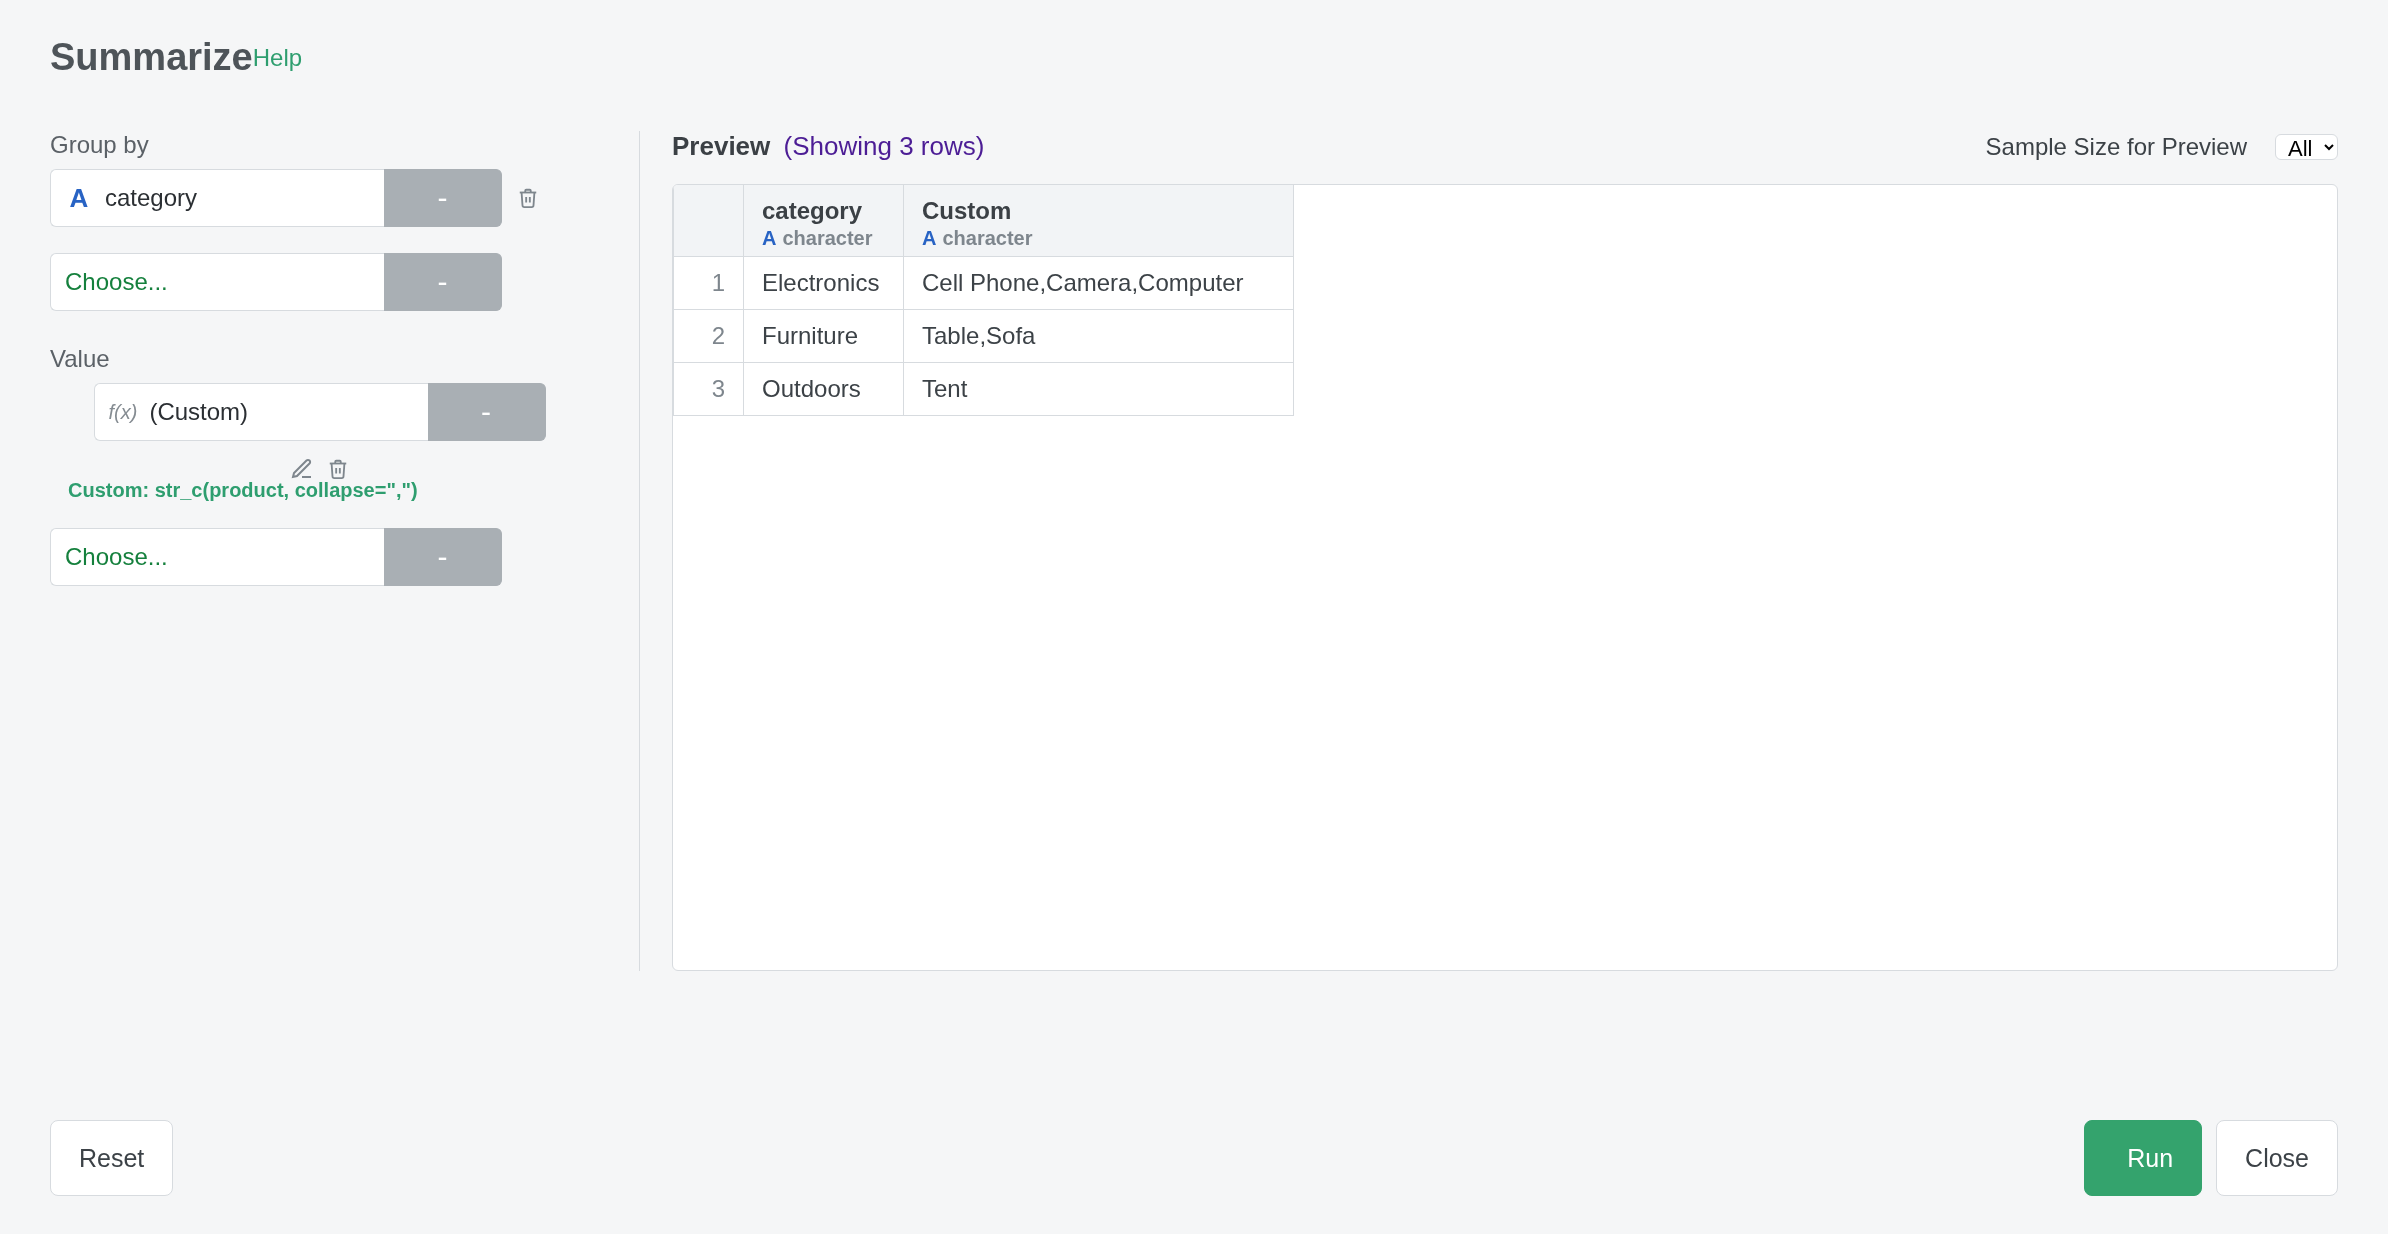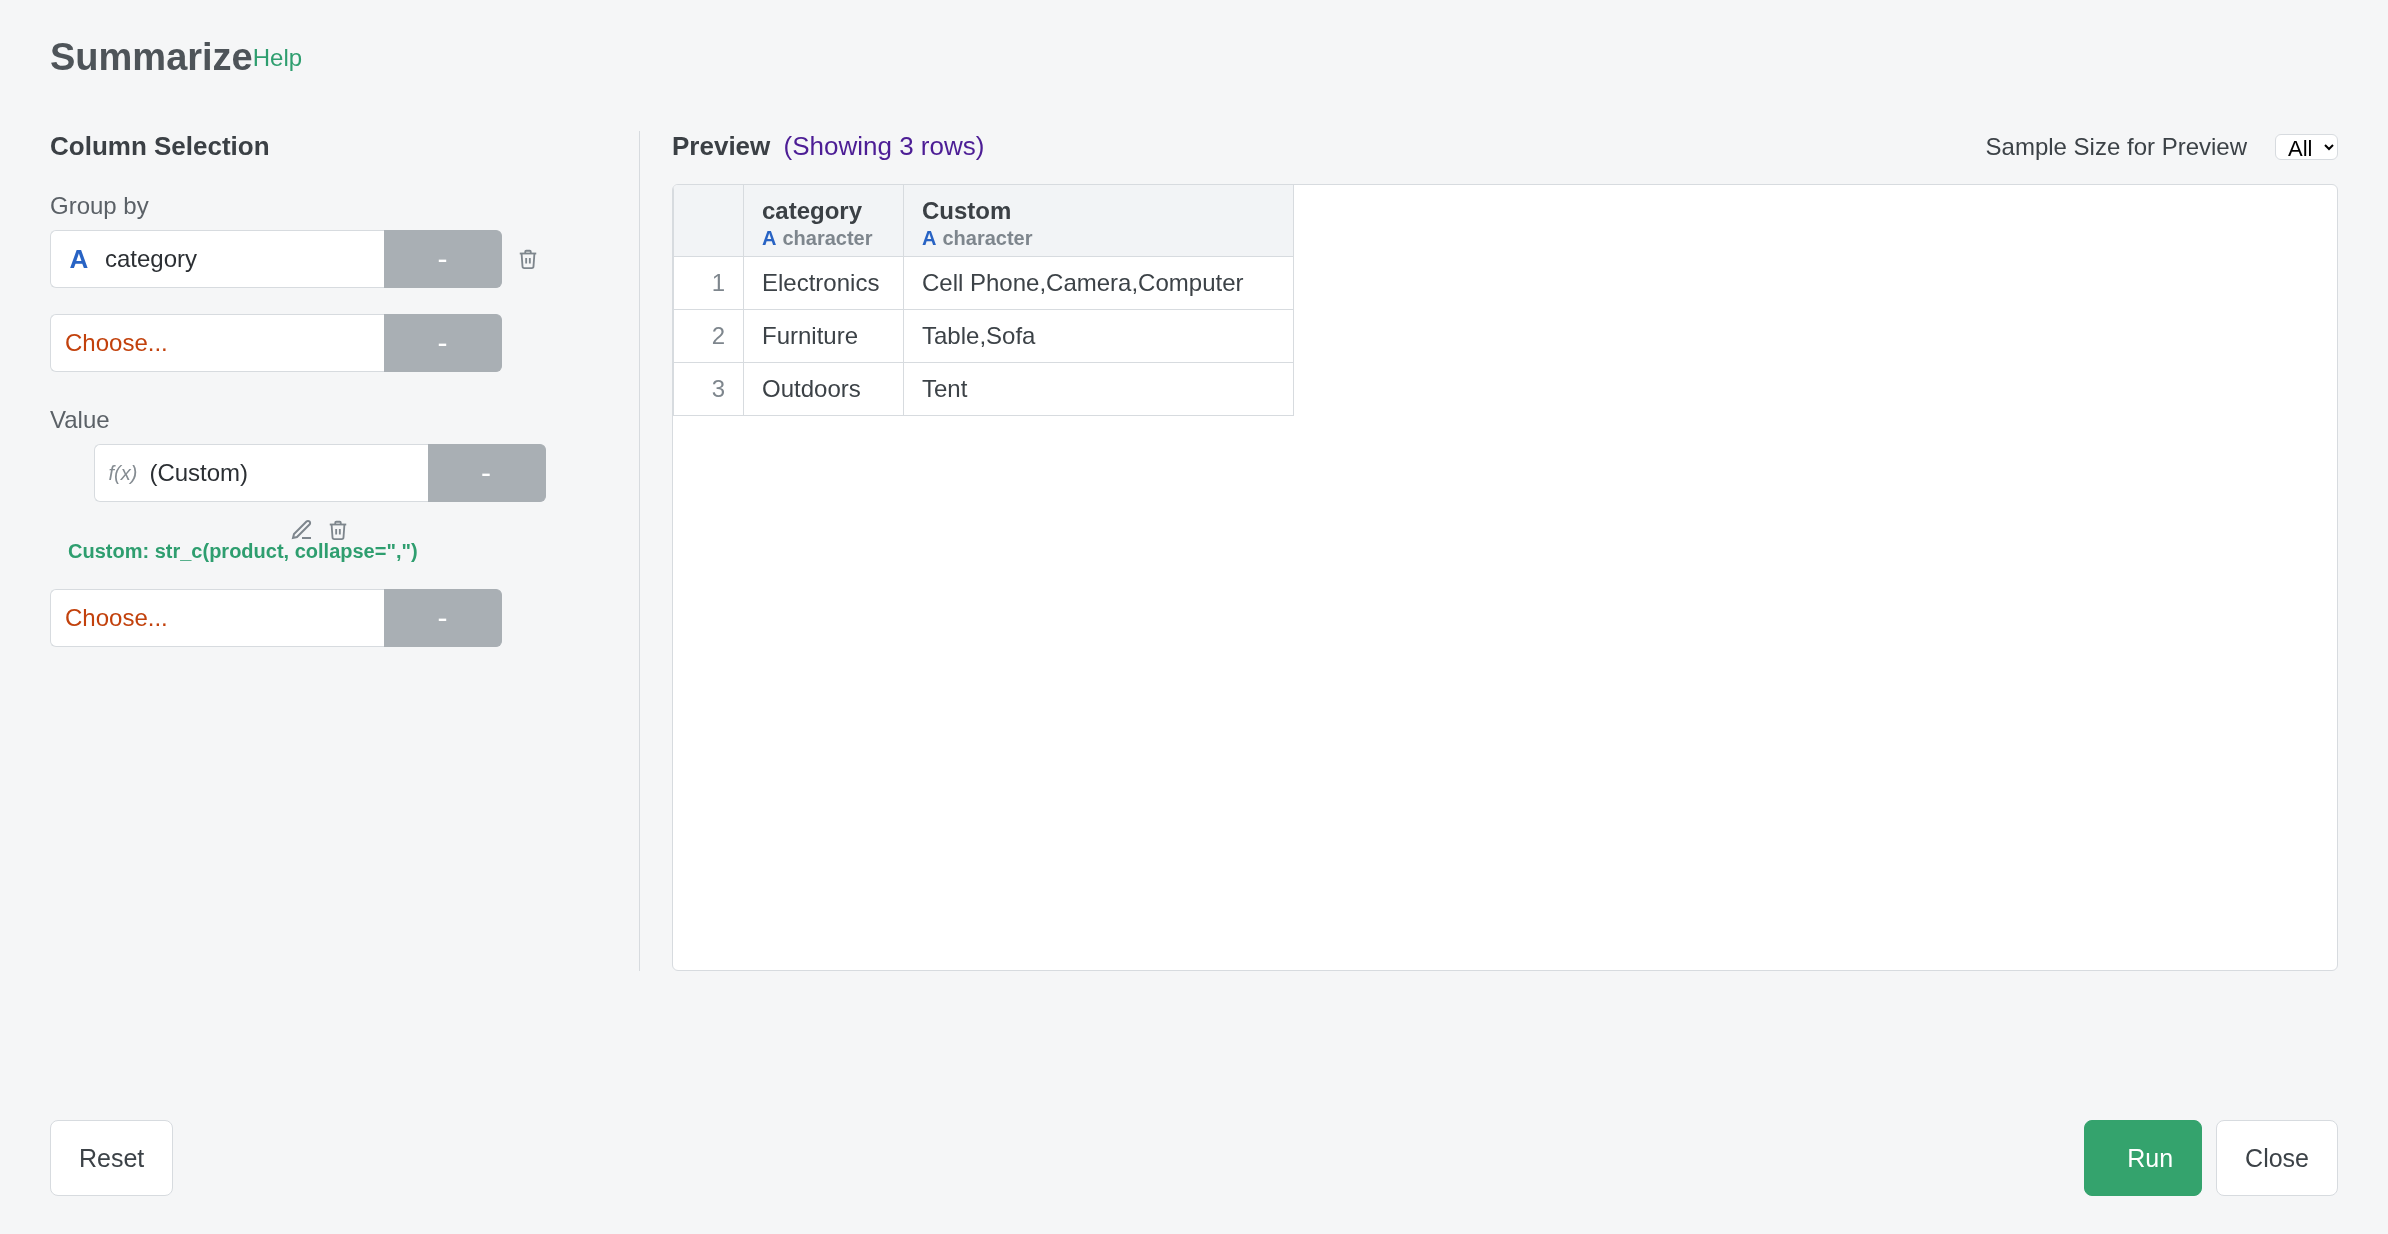--- a/index.html
+++ b/index.html
@@ -86,21 +86,21 @@
     gap:12px;
     height:58px;
     width:334px;
     background:var(--panel);
     border:1px solid var(--border);
     border-right:none;
     border-radius:6px 0 0 6px;
     padding:0 14px;
     position:relative;
   }
-  .select-box.placeholder{color:#c2410c;}
+  .select-box.placeholder{color:#15803d;}
   .select-box .txt{font-size:24px;}
   .type-A{
     font-weight:800;
     color:var(--blue);
     font-size:26px;
     width:28px;
     text-align:center;
   }
   .fx-icon{
     font-style:italic;
@@ -226,21 +226,20 @@
 
 <div class="page">
   <div class="title-row">
     <div class="page-title">Summarize</div>
     <div class="help-link">Help</div>
   </div>
 
   <div class="content">
 
     <div class="left-col">
-      <div class="section-title">Column Selection</div>
 
       <div class="field-label">Group by</div>
 
       <div class="input-row">
         <div class="select-group">
           <div class="select-box">
             <span class="type-A">A</span>
             <span class="txt">category</span>
           </div>
           <div class="grey-btn">-</div>

